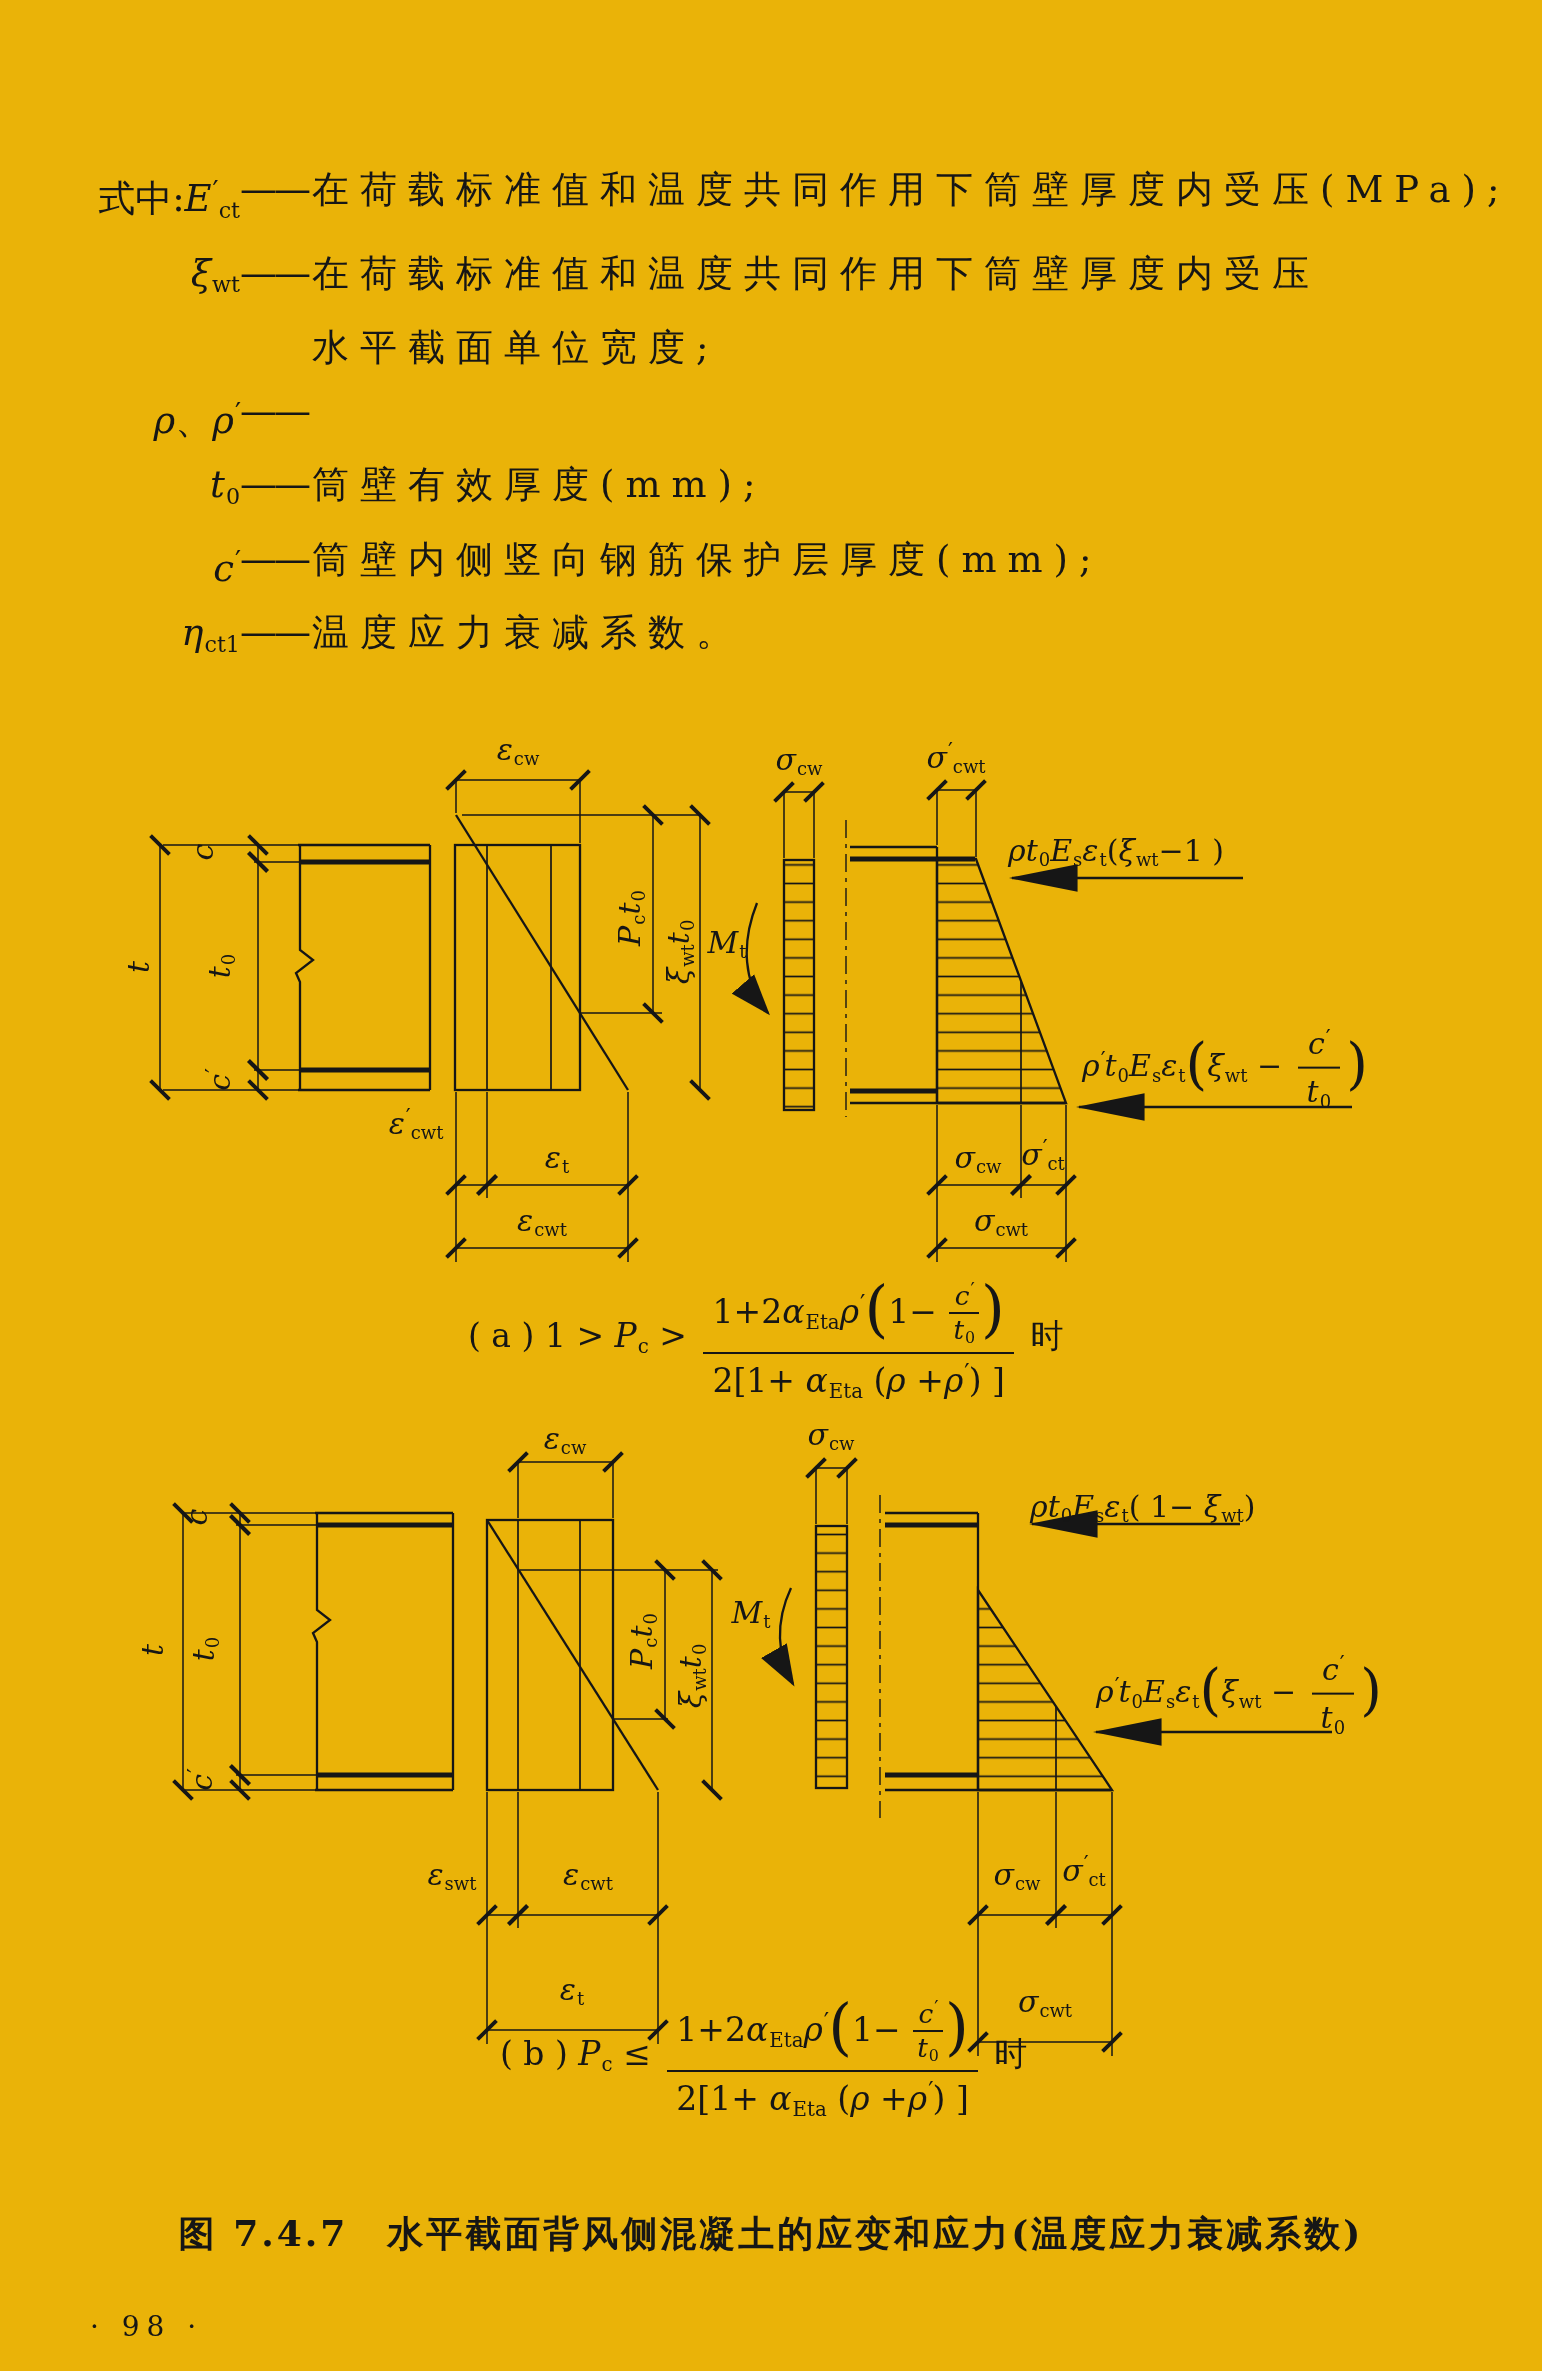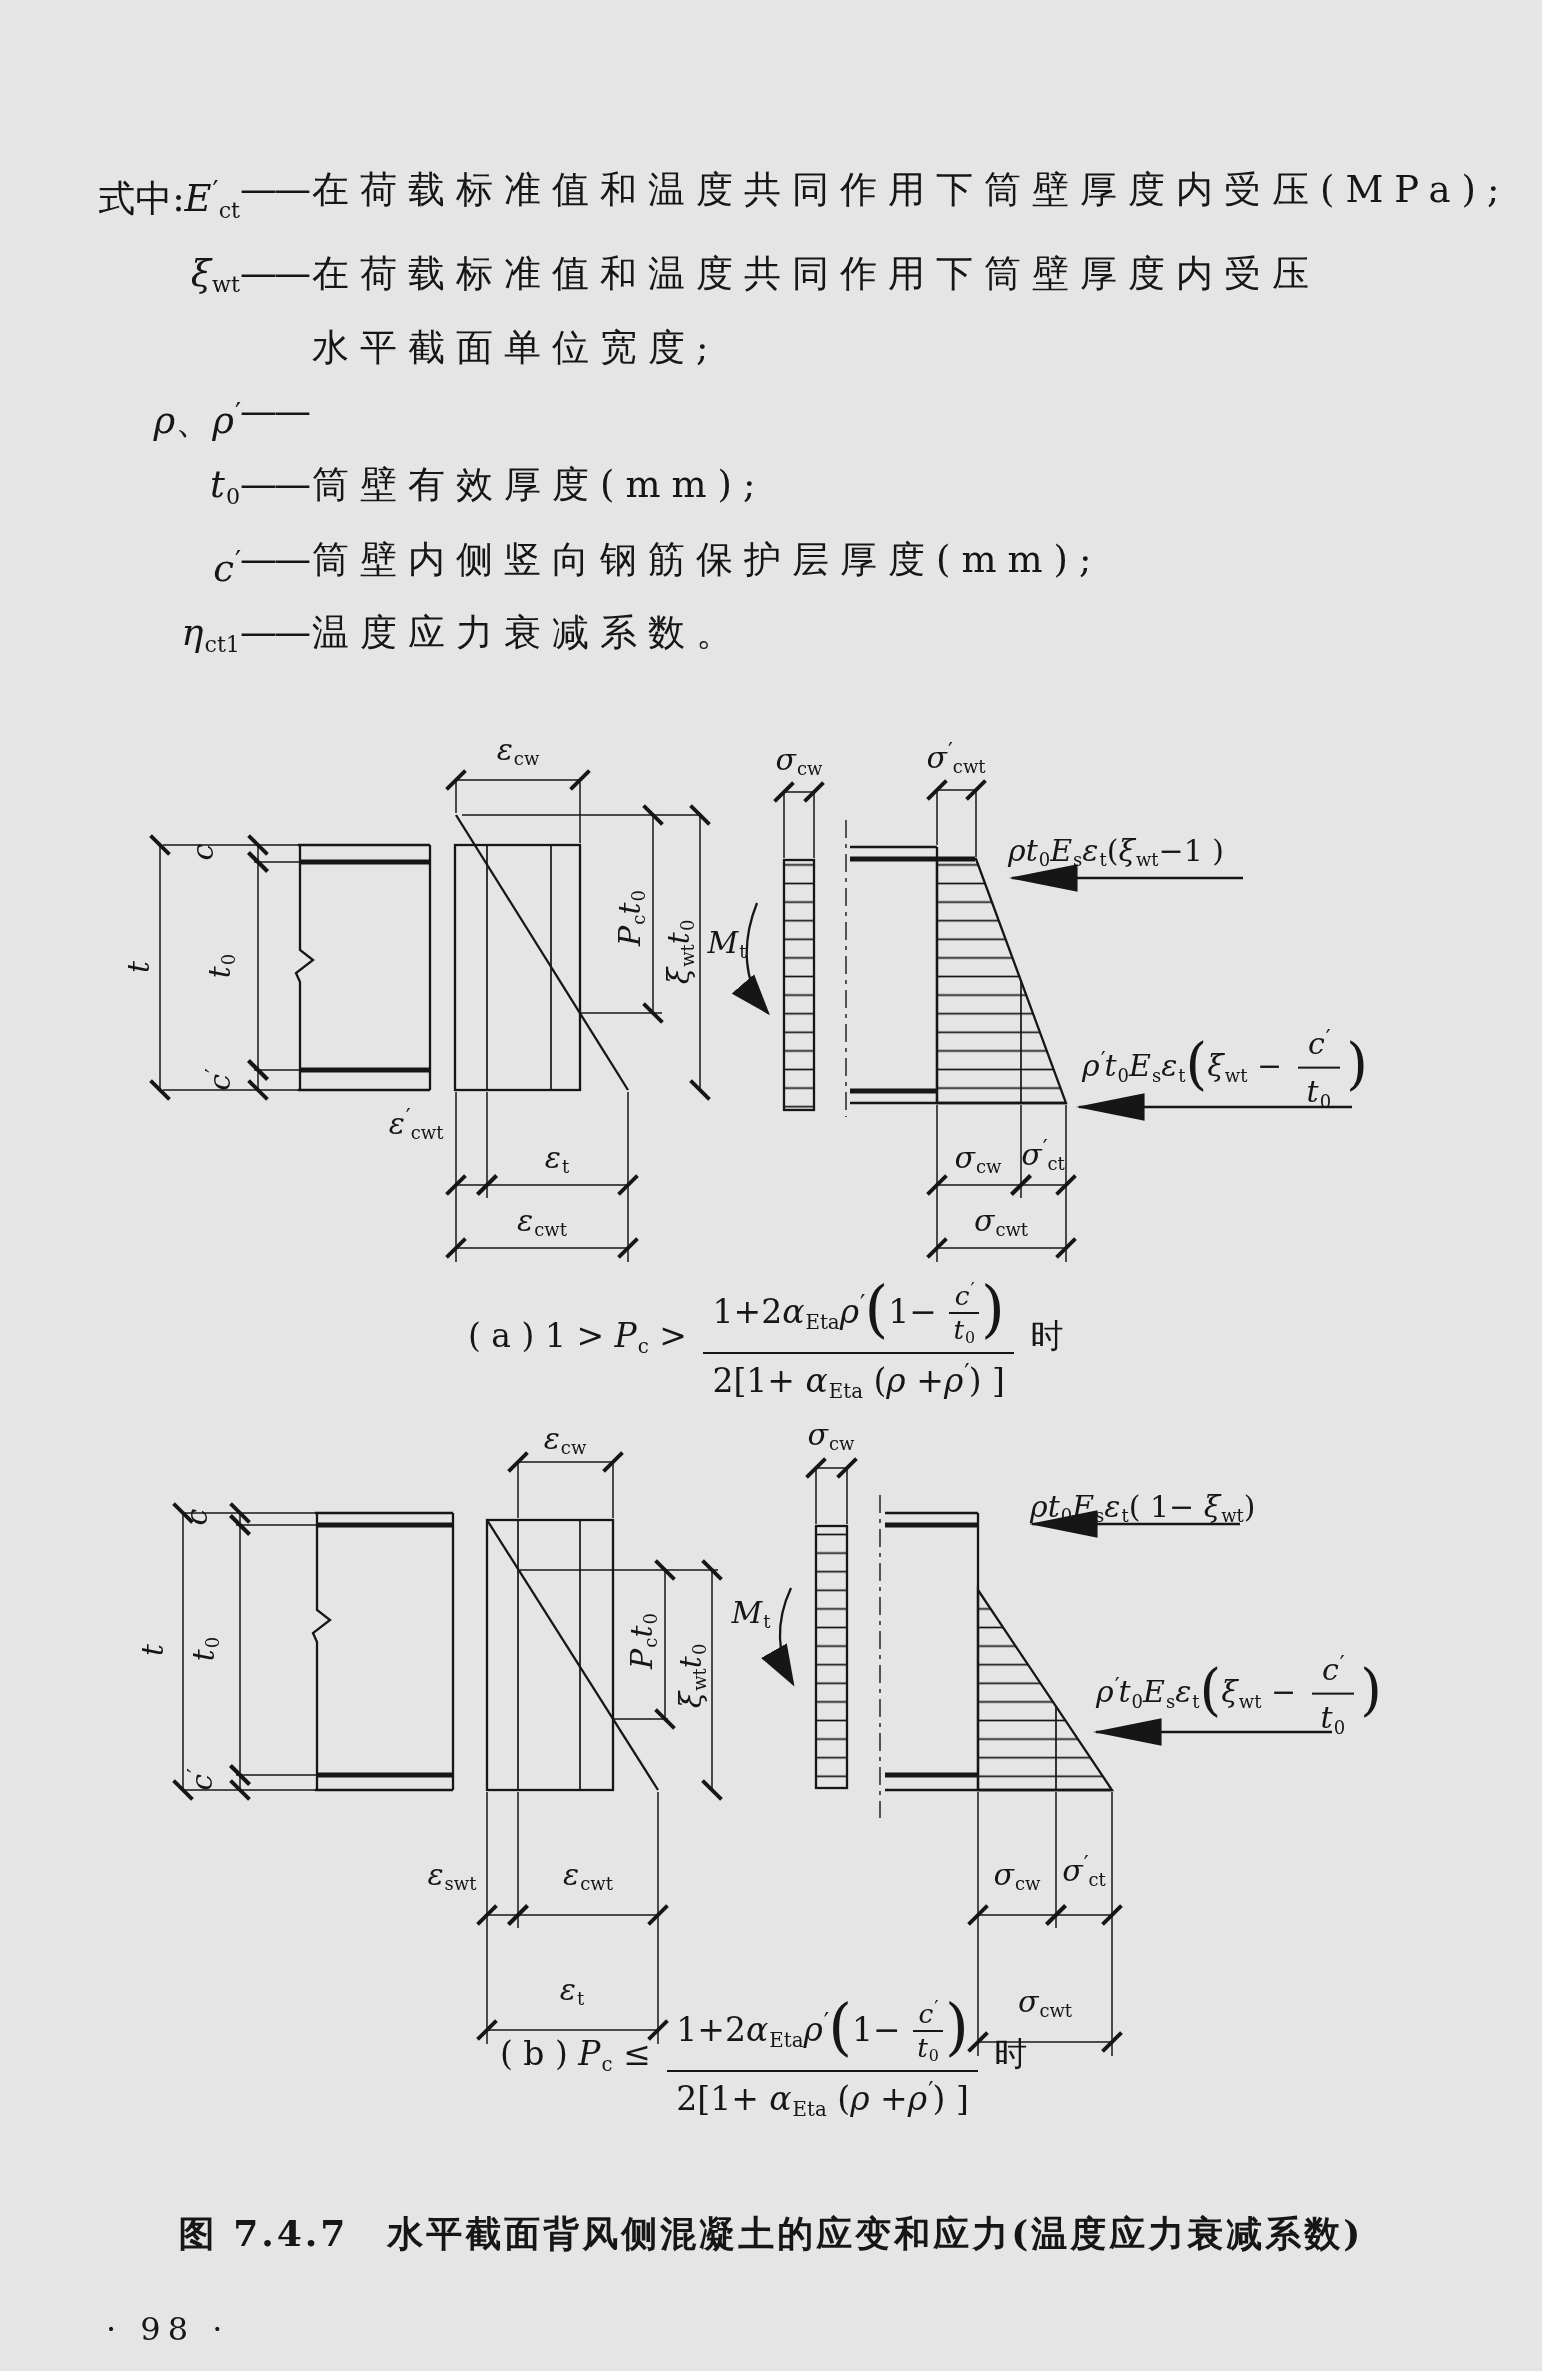--- a/index.html
+++ b/index.html
@@ -1,18 +1,18 @@
 <!DOCTYPE html>
 <html><head>
 <meta charset="utf-8">
 <style>
   html,body{margin:0;padding:0}
   body{width:1542px;height:2371px;position:relative;background:#ffffff;
        font-family:"DejaVu Serif","Liberation Serif",serif;color:#161616}
-  .page{position:absolute;inset:0;background:#e5e5e5;overflow:hidden}
+  .page{position:absolute;inset:0;background:#eab308;overflow:hidden}
 
   
   .defs{position:absolute;left:70px;top:158px;width:1450px;font-size:37px;line-height:64px}
   .def-row{display:flex;white-space:nowrap}
   .def-sym{width:170px;text-align:right;white-space:nowrap}
   .def-dash{width:66px;text-align:center;letter-spacing:-3px}
   .def-desc{flex:1;white-space:nowrap;letter-spacing:11px;padding-left:6px}
 
   
   .rk-n{font-style:normal}
@@ -38,21 +38,21 @@
   
   .e{stroke:#161616;stroke-width:1.5;fill:none}
   .o{stroke:#161616;stroke-width:2.3;fill:none}
   .h{stroke:#161616;stroke-width:1.7;fill:none}
   .r{stroke:#161616;stroke-width:5;fill:none}
   .op{stroke:#161616;stroke-width:2.3}
   .cl{stroke:#161616;stroke-width:1.4;fill:none;stroke-dasharray:18 6 4 6}
 
   .caption{position:absolute;left:0;top:2210px;width:100%;text-align:center;
            font-size:36px;font-weight:bold;letter-spacing:3px;white-space:nowrap}
-  .footer{position:absolute;left:106px;top:2310px;font-size:32px;letter-spacing:7px}
+  .footer{position:absolute;left:90px;top:2310px;font-size:28px;letter-spacing:7px}
 </style>
 </head>
 <body>
 
 <div class="page">
 
   <section class="defs">
     <div class="def-row">
       <span class="def-sym"><span>式中:</span><span><span class="rk-v">E</span><span class="rk-p">′</span><span class="rk-s">ct</span></span></span>
       <span class="def-dash">——</span>

